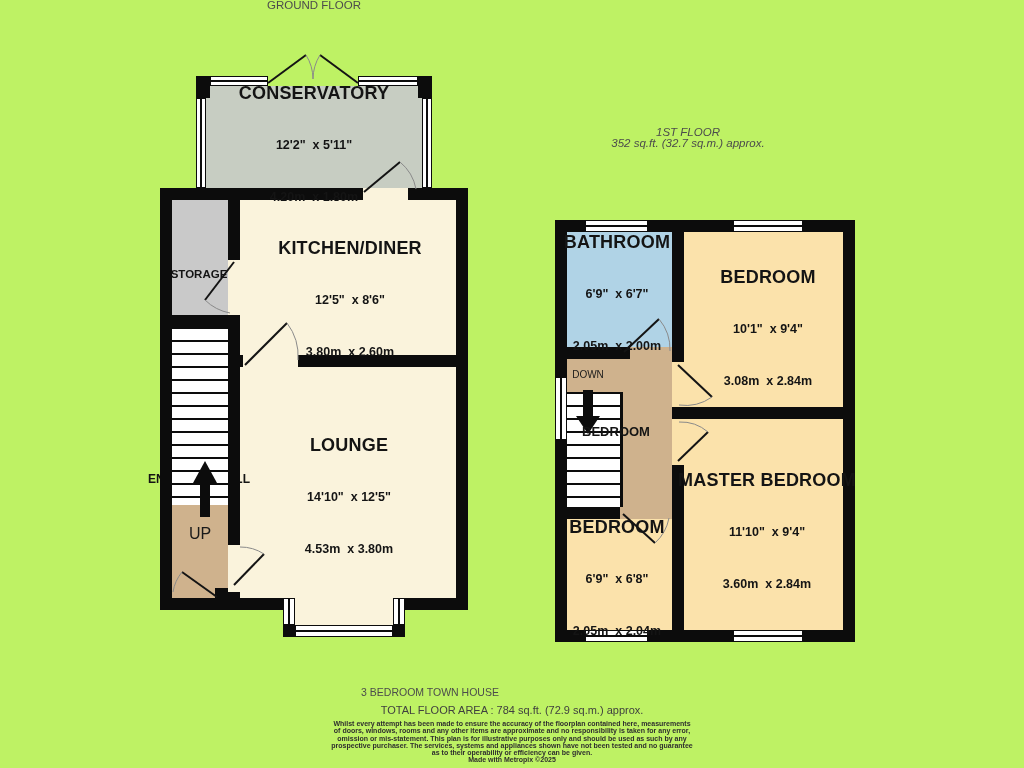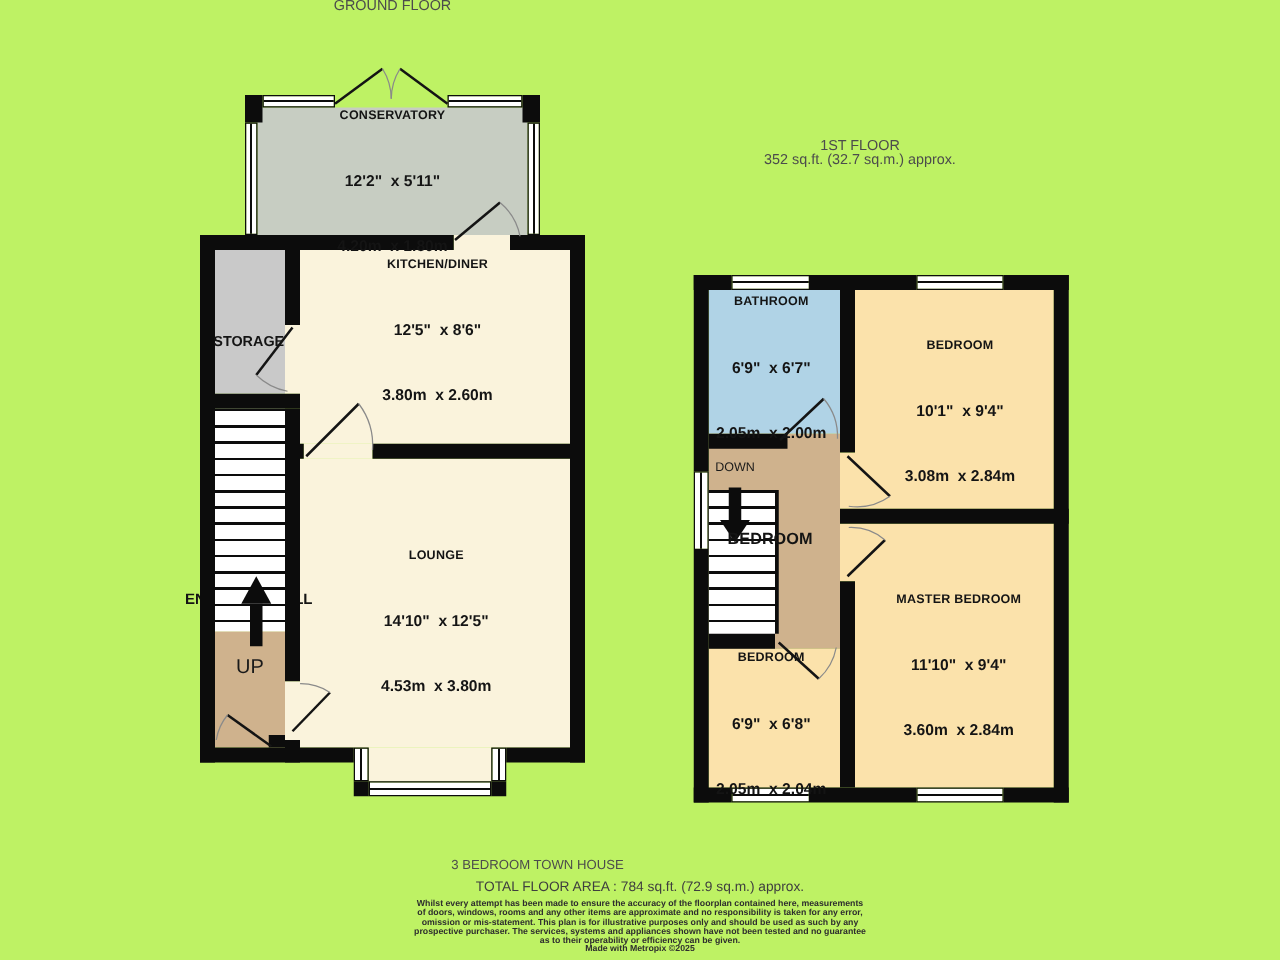--- a/index.html
+++ b/index.html
@@ -11,21 +11,21 @@
   .fill{position:absolute;}
   .win-h{position:absolute;border:1px solid #0c0c0c;box-sizing:border-box;
          background:linear-gradient(to bottom,#fff 0 42%,#0c0c0c 42% 58%,#fff 58%);}
   .win-v{position:absolute;border:1px solid #0c0c0c;box-sizing:border-box;
          background:linear-gradient(to right,#fff 0 42%,#0c0c0c 42% 58%,#fff 58%);}
   .stairs{position:absolute;background-color:#fff;
           background-image:repeating-linear-gradient(to bottom,#0c0c0c 0 2px,#ffffff 2px 13px);}
   .door-svg{position:absolute;left:0;top:0;overflow:visible;pointer-events:none;}
   .room-label{position:absolute;transform:translate(-50%,-50%);text-align:center;
               font-weight:bold;color:#141414;white-space:pre;z-index:6;}
-  .room-name{font-size:10px;line-height:16px;letter-spacing:.2px;}
+  .room-name{font-size:18px;line-height:16px;letter-spacing:.2px;}
   .room-dims{font-size:12.5px;line-height:16px;}
   .small-label{position:absolute;transform:translate(-50%,-50%);color:#1a1a1a;
                font-size:16px;white-space:nowrap;z-index:6;}
   .mini-bold{position:absolute;transform:translate(-50%,-50%);color:#141414;font-weight:bold;
              white-space:nowrap;text-align:center;}
   .plan-title{position:absolute;text-align:center;color:#4c4c4c;font-size:11.5px;line-height:11px;}
   .arrow-shaft{position:absolute;background:#0c0c0c;}
   .tri-up{position:absolute;width:0;height:0;border-left:12px solid transparent;
           border-right:12px solid transparent;border-bottom:22px solid #0c0c0c;}
   .tri-down{position:absolute;width:0;height:0;border-left:12px solid transparent;
@@ -35,21 +35,21 @@
 </style>
 </head>
 <body>
 
 <div class="canvas">
 
   <div class="plan-title" style="left:160px;top:0;width:308px;">
     <div>GROUND FLOOR</div>
   </div>
 
-  <div class="plan-title" style="left:540px;top:112px;width:296px;">
+  <div class="plan-title" style="left:540px;top:127px;width:296px;font-style:italic;">
     <div>1ST FLOOR</div>
     <div>352 sq.ft. (32.7 sq.m.) approx.</div>
   </div>
 
   <div class="plan" style="left:160px;top:76px;width:308px;height:565px;">
 
     <div class="fill" style="left: 46px; top: 10px; width: 216px; height: 102px; background-color: rgb(199, 205, 194);"></div>
     <div class="fill" style="left: 80px; top: 124px; width: 216px; height: 155px; background-color: rgb(250, 243, 220);"></div>
     <div class="fill" style="left: 80px; top: 291px; width: 216px; height: 231px; background-color: rgb(250, 243, 220);"></div>
     <div class="fill" style="left: 12px; top: 124px; width: 56px; height: 115px; background-color: rgb(201, 201, 201);"></div>
@@ -119,21 +119,21 @@
     <div class="abs z5" style="left:33px;top:385px;width:24px;height:56px;">
       <div class="tri-up" style="left:0;top:0;"></div>
       <div class="arrow-shaft" style="left:7px;top:22px;width:10px;height:34px;"></div>
     </div>
 
     <div class="room-label" style="left:154px;top:69px;">
       <div class="room-name">CONSERVATORY</div>
       <div class="room-dims">12'2"  x 5'11"</div>
       <div class="room-dims">4.20m  x 1.80m</div>
     </div>
-    <div class="room-label" style="left:190px;top:188px;">
+    <div class="room-label" style="left:190px;top:224px;">
       <div class="room-name">KITCHEN/DINER</div>
       <div class="room-dims">12'5"  x 8'6"</div>
       <div class="room-dims">3.80m  x 2.60m</div>
     </div>
     <div class="room-label" style="left:189px;top:421px;">
       <div class="room-name">LOUNGE</div>
       <div class="room-dims">14'10"  x 12'5"</div>
       <div class="room-dims">4.53m  x 3.80m</div>
     </div>
     <div class="mini-bold z5" style="left:39px;top:198px;font-size:11.5px;">STORAGE</div>

